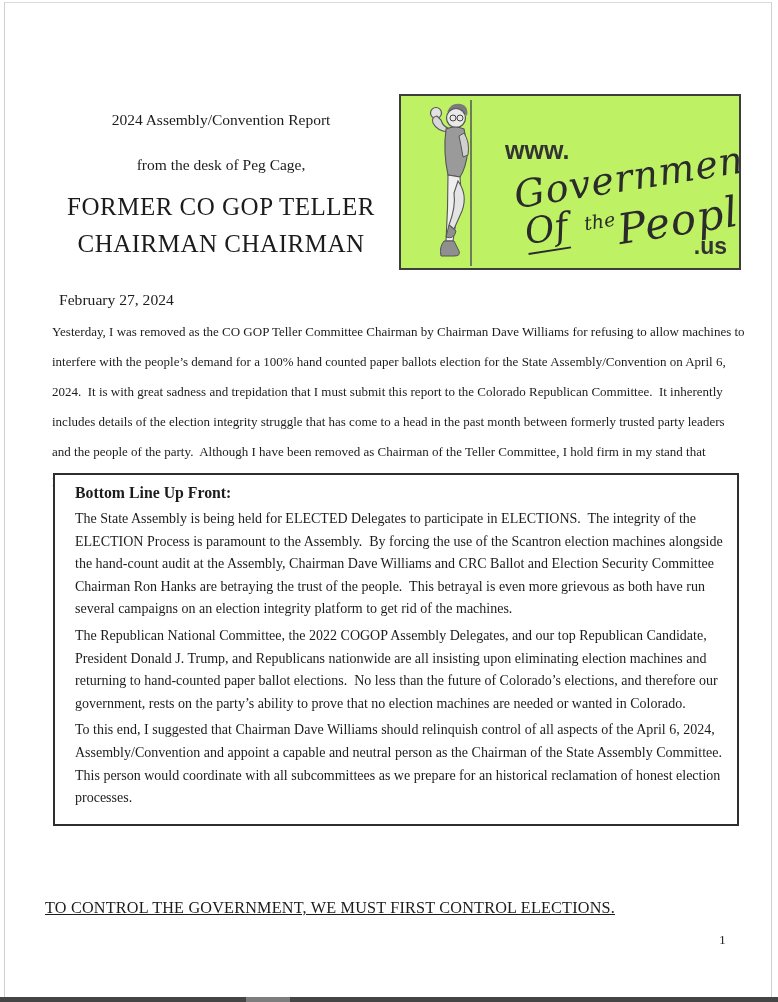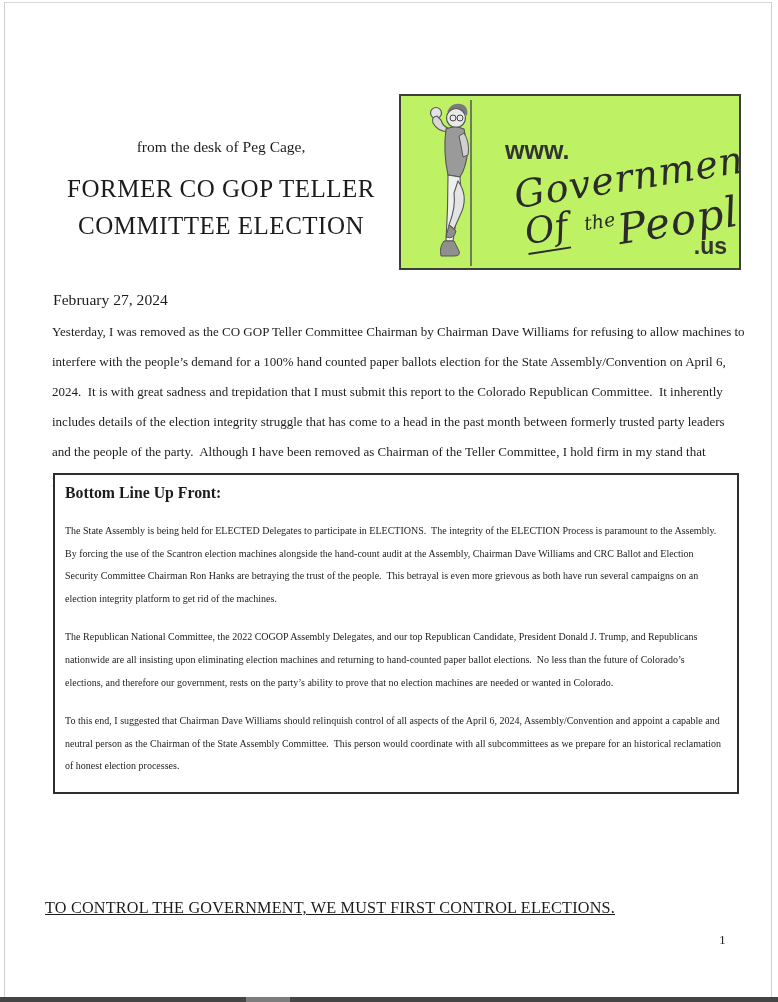--- a/index.html
+++ b/index.html
@@ -46,32 +46,32 @@
   .logo-people {
     position: absolute; left: 216px; top: 98px; font-size: 42px;
     transform: rotate(-9deg); letter-spacing: 1px;
   }
   .logo-us {
     position: absolute; right: 12px; bottom: 8px;
     font-family: Liberation Sans, sans-serif; font-weight: bold; font-size: 23px; color: #333;
   }
 
   
-  .doc-date { position: absolute; left: 48px; top: 288px; font-size: 15.6px; text-align: center; }
+  .doc-date { position: absolute; left: 54px; top: 288px; font-size: 15.6px; text-align: center; }
   .intro-para {
     position: absolute; left: 47px; top: 314px; width: 694px;
     font-size: 13px; line-height: 30px; white-space: pre-wrap;
   }
 
   .bluf-box {
     position: absolute; left: 48px; top: 470px; width: 686px;
-    border: 2px solid #2e2e2e; padding: 7px 12px 14px 10px; background: #fff;
+    border: 2px solid #2e2e2e; padding: 7px 12px 14px 20px; background: #fff;
   }
   .bluf-heading { font-weight: bold; font-size: 15.8px; line-height: 22px; }
-  .bluf-para { font-size: 10px; line-height: 22.6px; white-space: pre-wrap; margin-top: 16px; }
+  .bluf-para { font-size: 14px; line-height: 22.6px; white-space: pre-wrap; margin-top: 4px; }
 
   .footer-slogan {
     position: absolute; left: 40px; top: 896px; width: 700px; 
     font-size: 16.2px; text-decoration: underline; letter-spacing: 0.2px;
   }
   .page-number { position: absolute; left: 714px; top: 929px; font-size: 13.5px; color: #2a2a2a; }
 
   
   .hscroll-track {
     position: absolute; left: 0; bottom: 0; width: 778px; height: 5px; background: #454545;
@@ -79,23 +79,24 @@
   .hscroll-thumb {
     position: absolute; left: 246px; top: 0; width: 44px; height: 5px; background: #7d7d7d;
   }
 </style>
 </head>
 <body>
 
 <div class="page-frame">
 
   <div class="header-text">
+    <div class="hdr-line1">2024 Assembly/Convention Report</div>
     <div class="hdr-line2">from the desk of Peg Cage,</div>
     <div class="hdr-line3">FORMER CO GOP TELLER</div>
-    <div class="hdr-line4">COMMITTEE ELECTION</div>
+    <div class="hdr-line4">CHAIRMAN CHAIRMAN</div>
   </div>
 
   <div class="logo-box">
     <span class="logo-figure">
       <svg width="112" height="170" viewBox="0 0 112 170">
         <line x1="62" y1="2" x2="62" y2="168" stroke="#555" stroke-width="1.5"></line>
         <path d="M38 14 Q42 4 52 6 Q60 8 58 18 Q53 11 47 12 Q41 12 38 14 Z" fill="#7a7a7a"></path>
         <circle cx="47" cy="20" r="9.5" fill="#e9e9e9" stroke="#555" stroke-width="1.2"></circle>
         <circle cx="44" cy="20" r="3" fill="none" stroke="#444" stroke-width="1"></circle>
         <circle cx="51" cy="20" r="3" fill="none" stroke="#444" stroke-width="1"></circle>

